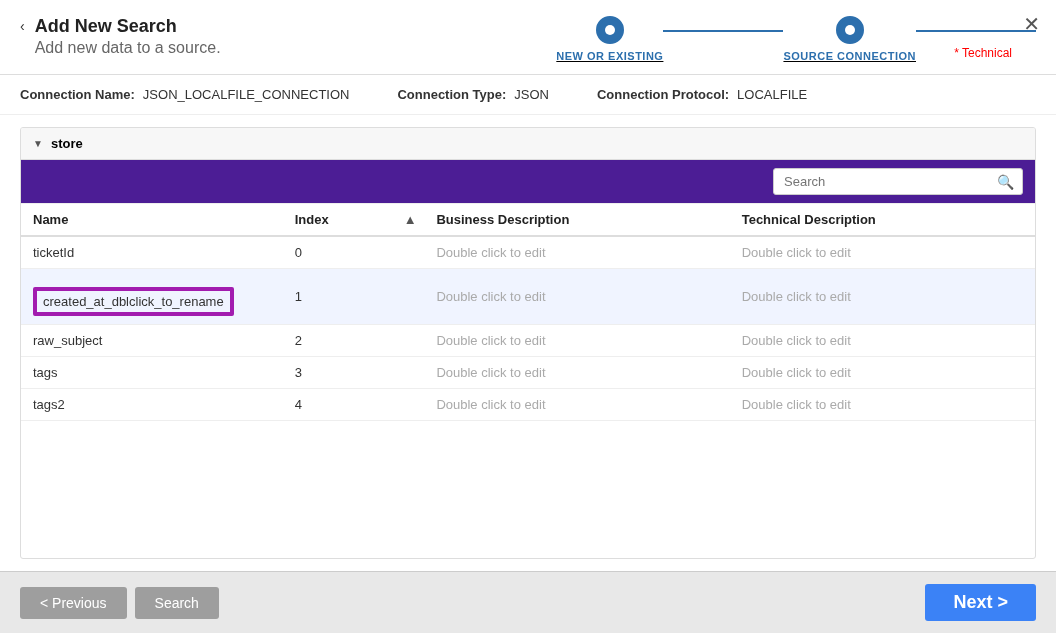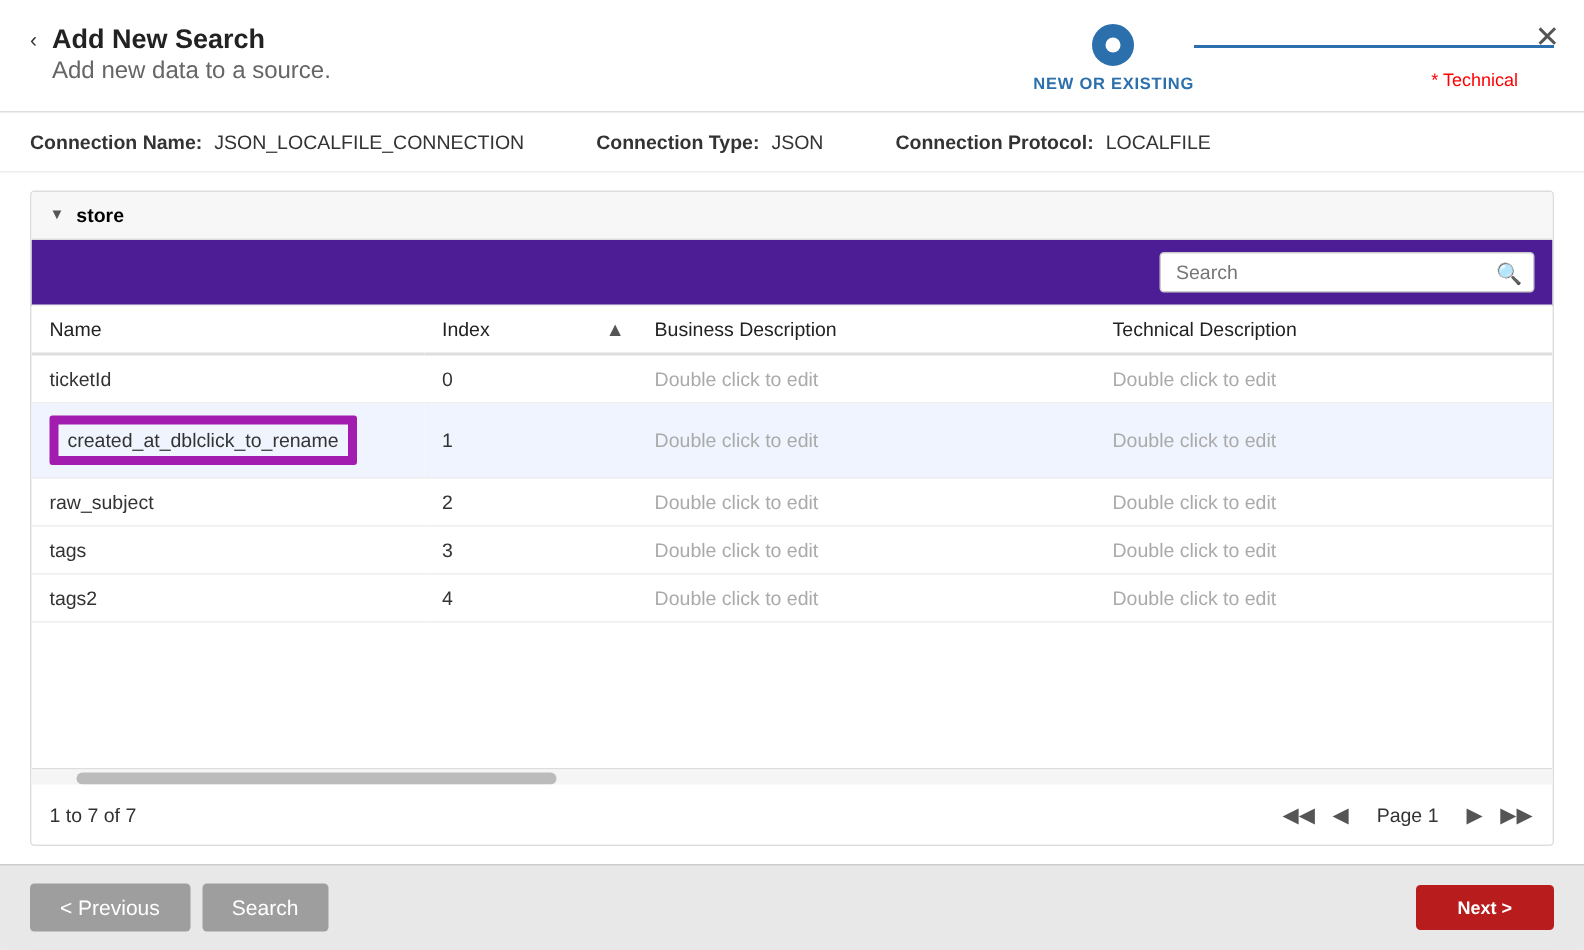--- a/index.html
+++ b/index.html
@@ -50,20 +50,21 @@
       font-size: 16px;
       color: #666;
       margin-top: 2px;
     }
     .stepper {
       display: flex;
       align-items: flex-start;
       gap: 0;
       margin: 0 auto;
       padding-bottom: 12px;
+      text-decoration: underline;
     }
     .step-group {
       display: flex;
       flex-direction: column;
       align-items: center;
     }
     .step-connector {
       display: flex;
       align-items: center;
     }
@@ -196,21 +197,21 @@
       width: 100%;
       border-collapse: collapse;
       table-layout: fixed;
     }
     thead tr {
       background: #fff;
     }
     thead th {
       text-align: left;
       padding: 8px 12px;
-      font-weight: 400;
+      font-weight: 700;
       font-size: 13px;
       color: #222;
       border-bottom: 2px solid #ddd;
       margin-top: 20px;
     }
     th.col-name { width: 240px; }
     th.col-index { width: 100px; }
     th.col-sort { width: 30px; }
     th.col-business { width: 280px; }
     th.col-technical { width: 280px; }
@@ -219,24 +220,25 @@
     }
     tbody tr.highlighted {
       background: #f0f4ff;
     }
     tbody td {
       padding: 8px 12px;
       font-size: 13px;
       color: #333;
     }
     .editable-cell {
-      border: 6px solid #a21caf;
+      border: 4px solid #a21caf;
       padding: 3px 6px;
       border-radius: 2px;
       display: inline-block;
+      margin-top: 10px;
     }
     .sort-icon {
       display: inline-block;
       color: #555;
     }
     
     .table-footer {
       border-top: 1px solid #ddd;
       background: #fff;
     }
@@ -307,26 +309,26 @@
       padding: 8px 20px;
       background: #9e9e9e;
       color: #fff;
       border: none;
       border-radius: 3px;
       cursor: pointer;
       font-size: 14px;
     }
     .btn-next {
       padding: 8px 28px;
-      background: #b91c1c;
+      background: #3b82f6;
       color: #fff;
       border: none;
       border-radius: 3px;
       cursor: pointer;
-      font-size: 12px;
+      font-size: 18px;
       font-weight: 600;
     }
     .scrollbar-area-horizontal {
       height: 10px;
       background: #f5f5f5;
       overflow: hidden;
       position: relative;
     }
   </style>
 </head>
@@ -344,20 +346,26 @@
     </div>
     <div class="stepper">
       <div class="step-group">
         <div class="step-circle">
           <div class="step-circle-inner"></div>
         </div>
         <div class="step-label">NEW OR EXISTING</div>
       </div>
       <div class="step-connector">
         <div class="step-line"></div>
+      </div>
+      <div class="step-group">
+        <div class="step-circle">
+          <div class="step-circle-inner"></div>
+        </div>
+        <div class="step-label">SOURCE CONNECTION</div>
       </div>
       <div class="step-connector">
         <div class="step-line"></div>
       </div>
     </div>
     <div class="close-btn">✕</div>
     <div class="required-note">
       <span>*</span>
       <span> Technical</span>
     </div>
@@ -442,37 +450,20 @@
               <td>tags2</td>
               <td>4</td>
               <td></td>
               <td style="color: rgb(170, 170, 170);">Double click to edit</td>
               <td style="color: rgb(170, 170, 170);">Double click to edit</td>
             </tr>
           </tbody>
       </table>
     </div>
 
-    <div class="table-footer">
-      <div class="scrollbar-area-horizontal">
-        <div class="scrollbar-thumb"></div>
-      </div>
-      <div class="pagination">
-        <span class="page-info">1 to 7 of 7</span>
-        <div class="page-nav">
-          <button class="page-btn">◀◀</button>
-          <button class="page-btn">◀</button>
-          <span class="page-current">
-            <span>Page</span>&nbsp;<span>1</span>
-          </span>
-          <button class="page-btn">▶</button>
-          <button class="page-btn">▶▶</button>
-        </div>
-      </div>
-    </div>
   </div>
 
   <div class="modal-footer">
     <div class="footer-left">
       <button class="btn-prev">&lt; Previous</button>
       <button class="btn-cancel">Search</button>
     </div>
     <button class="btn-next">Next &gt;</button>
   </div>
 </div>

